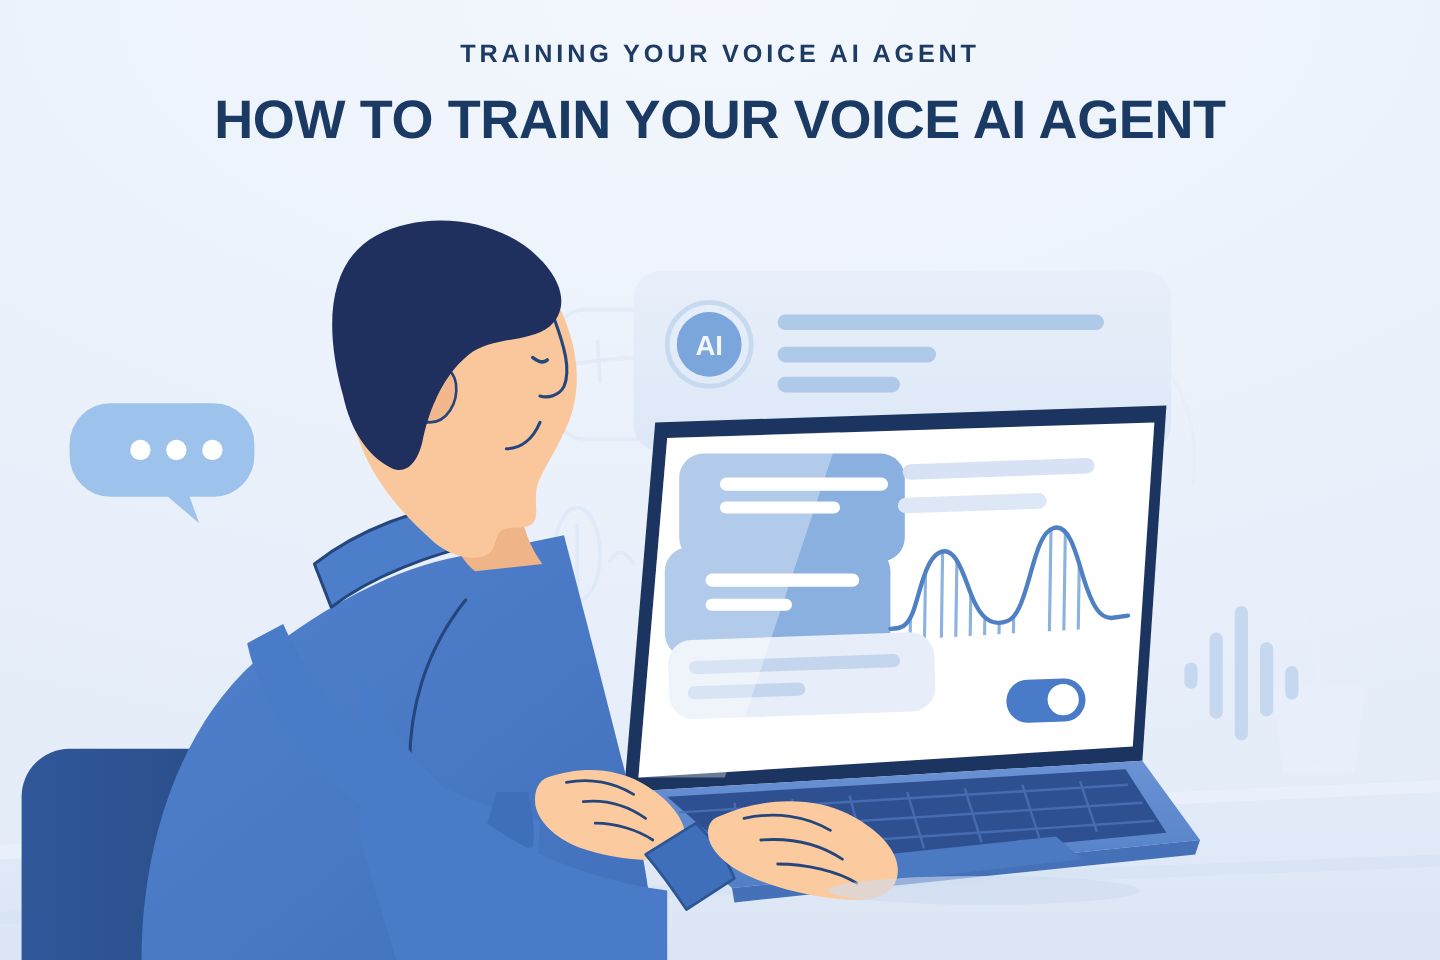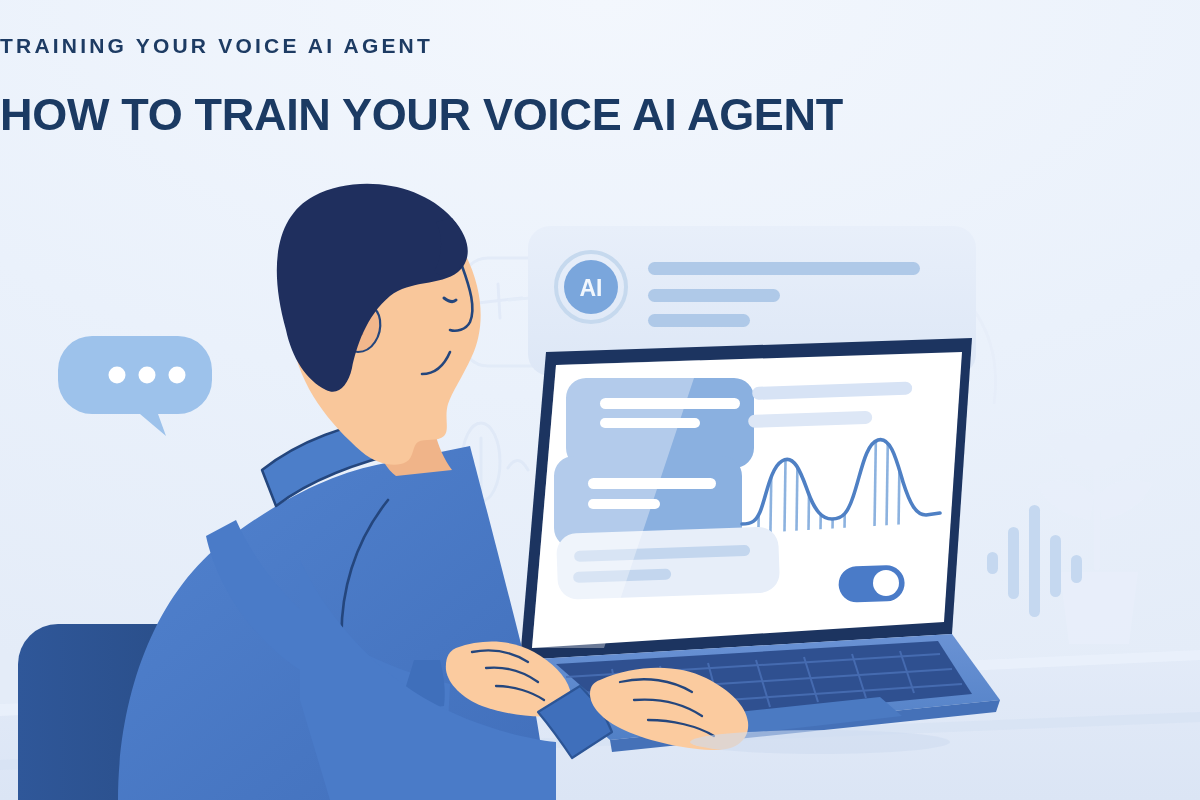--- a/index.html
+++ b/index.html
@@ -8,29 +8,29 @@
     width:1200px;height:800px;overflow:hidden;
     font-family:"Liberation Sans",sans-serif;
     background:#eef3fb;
   }
   #stage{position:relative;width:1200px;height:800px;overflow:hidden;}
   #bg{position:absolute;inset:0;
       background:
         radial-gradient(120% 90% at 50% 0%, #f3f7fd 0%, #eaf1fb 55%, #e4ecf8 100%);
   }
   
-  .header{position:absolute;left:0;top:0;width:1200px;z-index:40;text-align:left;}
+  .header{position:absolute;left:0;top:0;width:1200px;z-index:40;text-align:center;}
   .eyebrow{
     margin-top:34px;
     font-size:21px;letter-spacing:3.2px;font-weight:700;
     color:#1d3b63;
     font-family:"Liberation Sans",sans-serif;
   }
   .headline{
-    margin-top:28px;
+    margin-top:13px;
     color:#1b3a63;
     font-weight:700;
     font-size:45px;
     line-height:1.31;
     letter-spacing:-0.3px;
     text-transform:uppercase;
     font-family:"Liberation Sans",sans-serif;
   }
   .headline .l{display:block;white-space:nowrap;}
   

